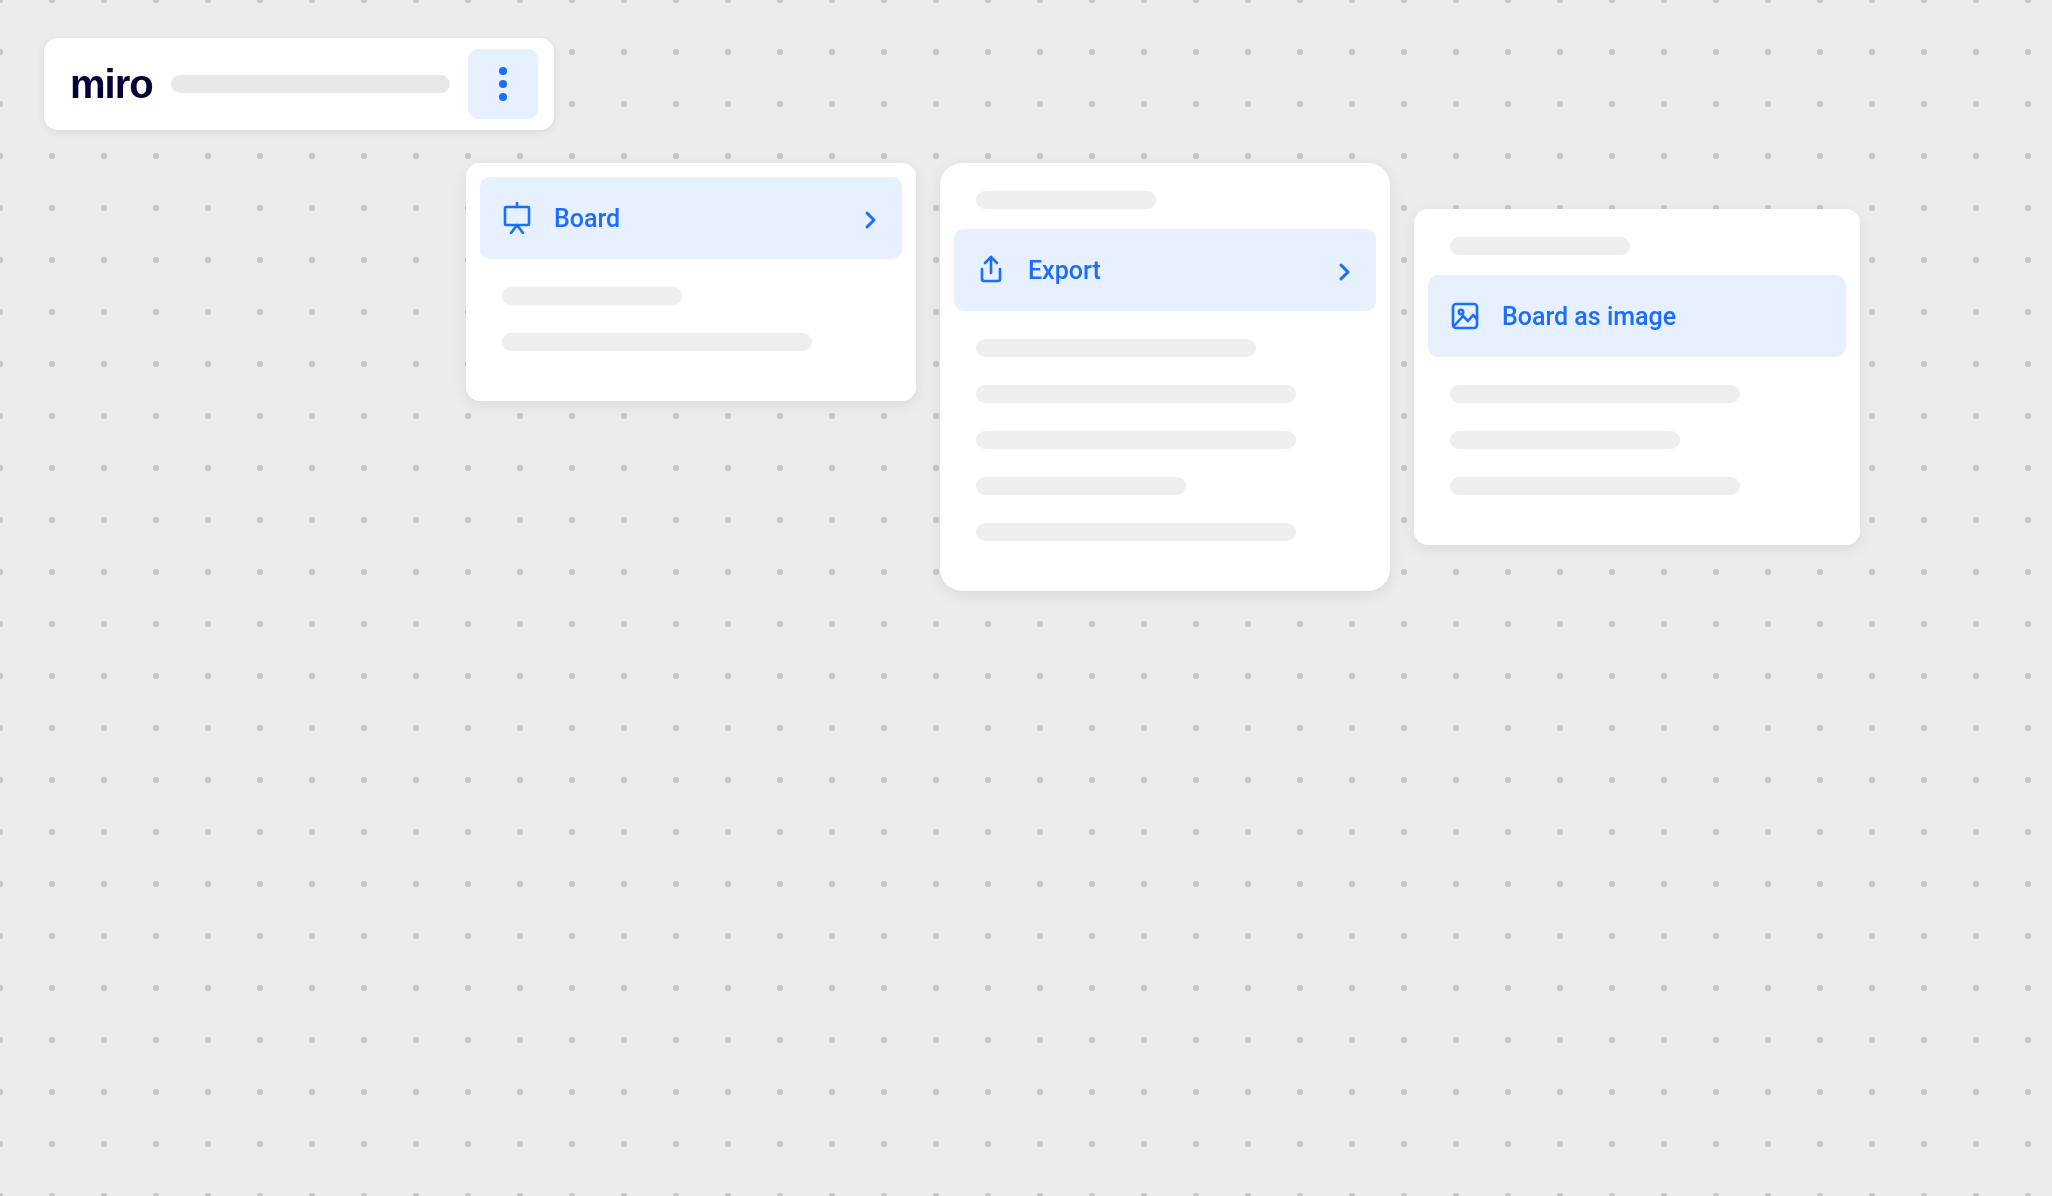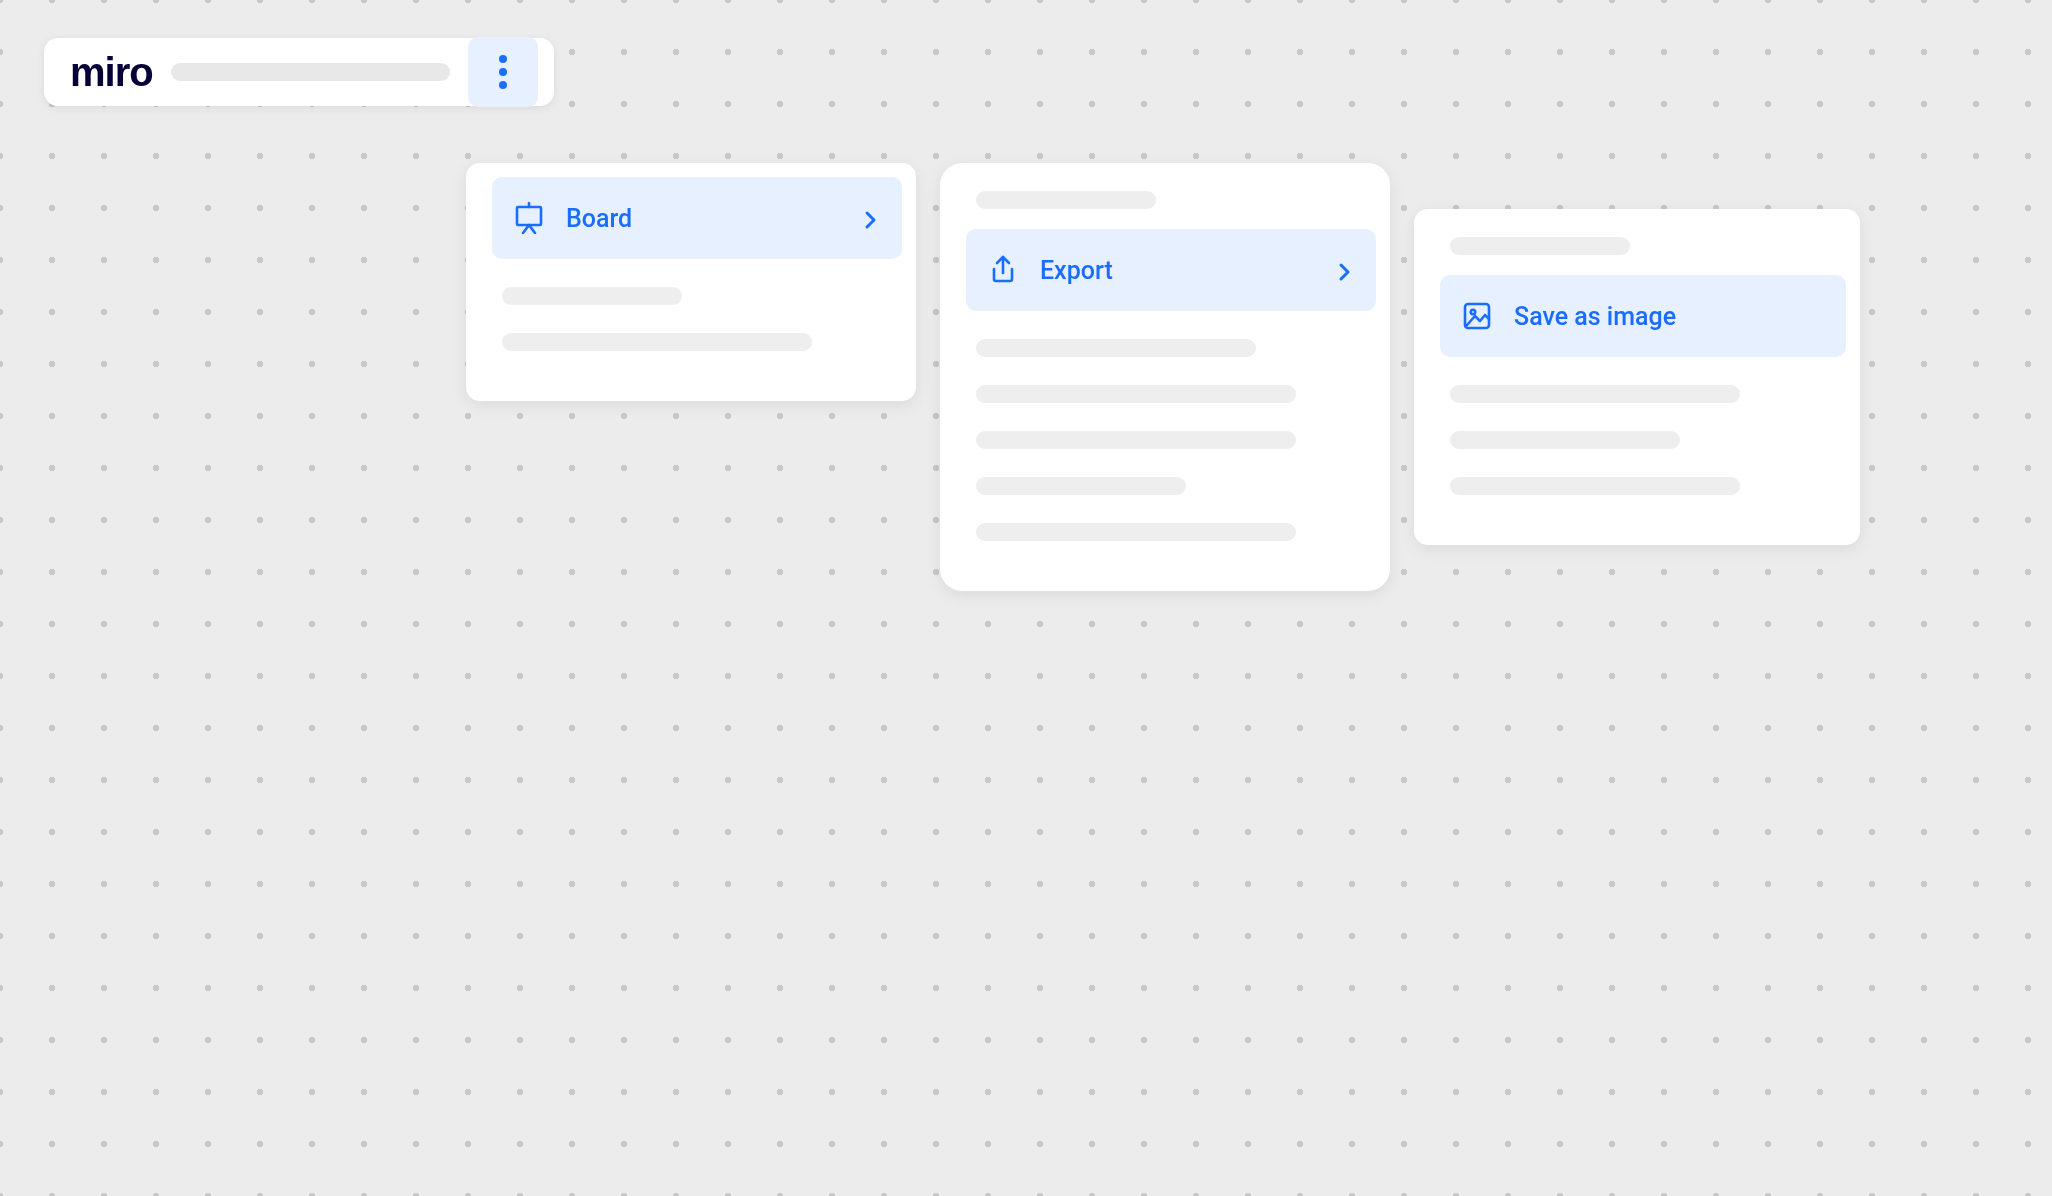--- a/index.html
+++ b/index.html
@@ -18,21 +18,21 @@
     background-size: 52px 52px;
     background-position: 26px 26px;
   }
 
   
   .topbar {
     position: absolute;
     top: 38px;
     left: 44px;
     width: 510px;
-    height: 68px;
+    height: 92px;
     background: #ffffff;
     border-radius: 14px;
     box-shadow: 0 2px 8px rgba(0,0,0,0.08);
     display: flex;
     align-items: center;
     padding: 0 16px 0 26px;
     gap: 18px;
   }
   .logo {
     font-weight: 800;
@@ -72,21 +72,21 @@
 
   .menuitem {
     height: 82px;
     border-radius: 10px;
     display: flex;
     align-items: center;
     padding: 0 22px;
     gap: 22px;
     cursor: pointer;
   }
-  .menuitem.hl { background: #e6f0ff; margin-left: 12px; }
+  .menuitem.hl { background: #e6f0ff; }
   .menuitem .lbl {
     flex: 1;
     font-size: 25px;
     font-weight: 500;
     color: #1a6dff;
   }
   .menuitem .icon { width: 30px; height: 30px; display: flex; align-items: center; justify-content: center; }
   .menuitem .chev { width: 16px; height: 16px; }
 
   .skel-row {
@@ -177,18 +177,18 @@
 <div class="panel panel3">
   <div class="skel-top"></div>
   <div class="menuitem hl">
     <span class="icon">
       <svg width="30" height="30" viewBox="0 0 30 30" fill="none" stroke="#1a6dff" stroke-width="2.6" stroke-linecap="round" stroke-linejoin="round">
         <rect x="3" y="3" width="24" height="24" rx="3"></rect>
         <circle cx="11" cy="11" r="2.2"></circle>
         <polyline points="5,24 13,15 18,20 23,14 27,18"></polyline>
       </svg>
     </span>
-    <span class="lbl">Save as image</span>
+    <span class="lbl">Board as image</span>
   </div>
   <div class="skel-row w-h"></div>
   <div class="skel-row w-i"></div>
   <div class="skel-row w-j"></div>
 </div>
 
 </body></html>

